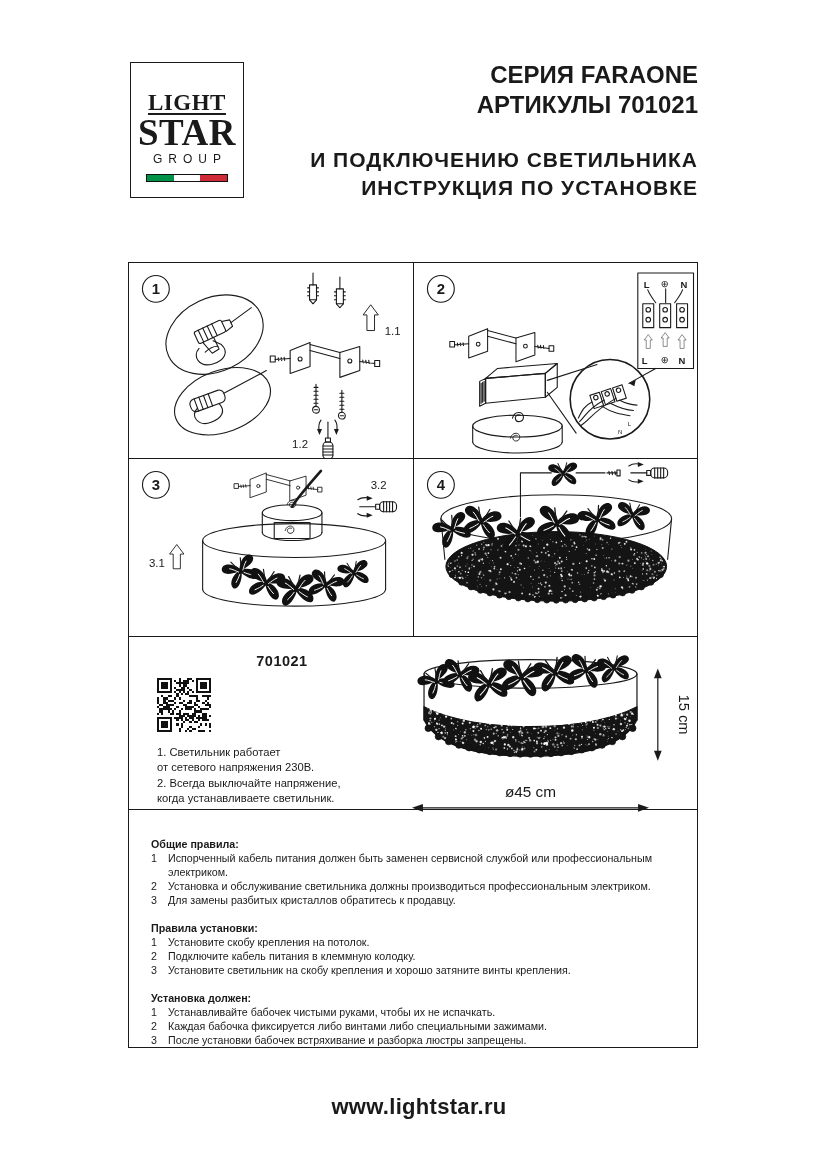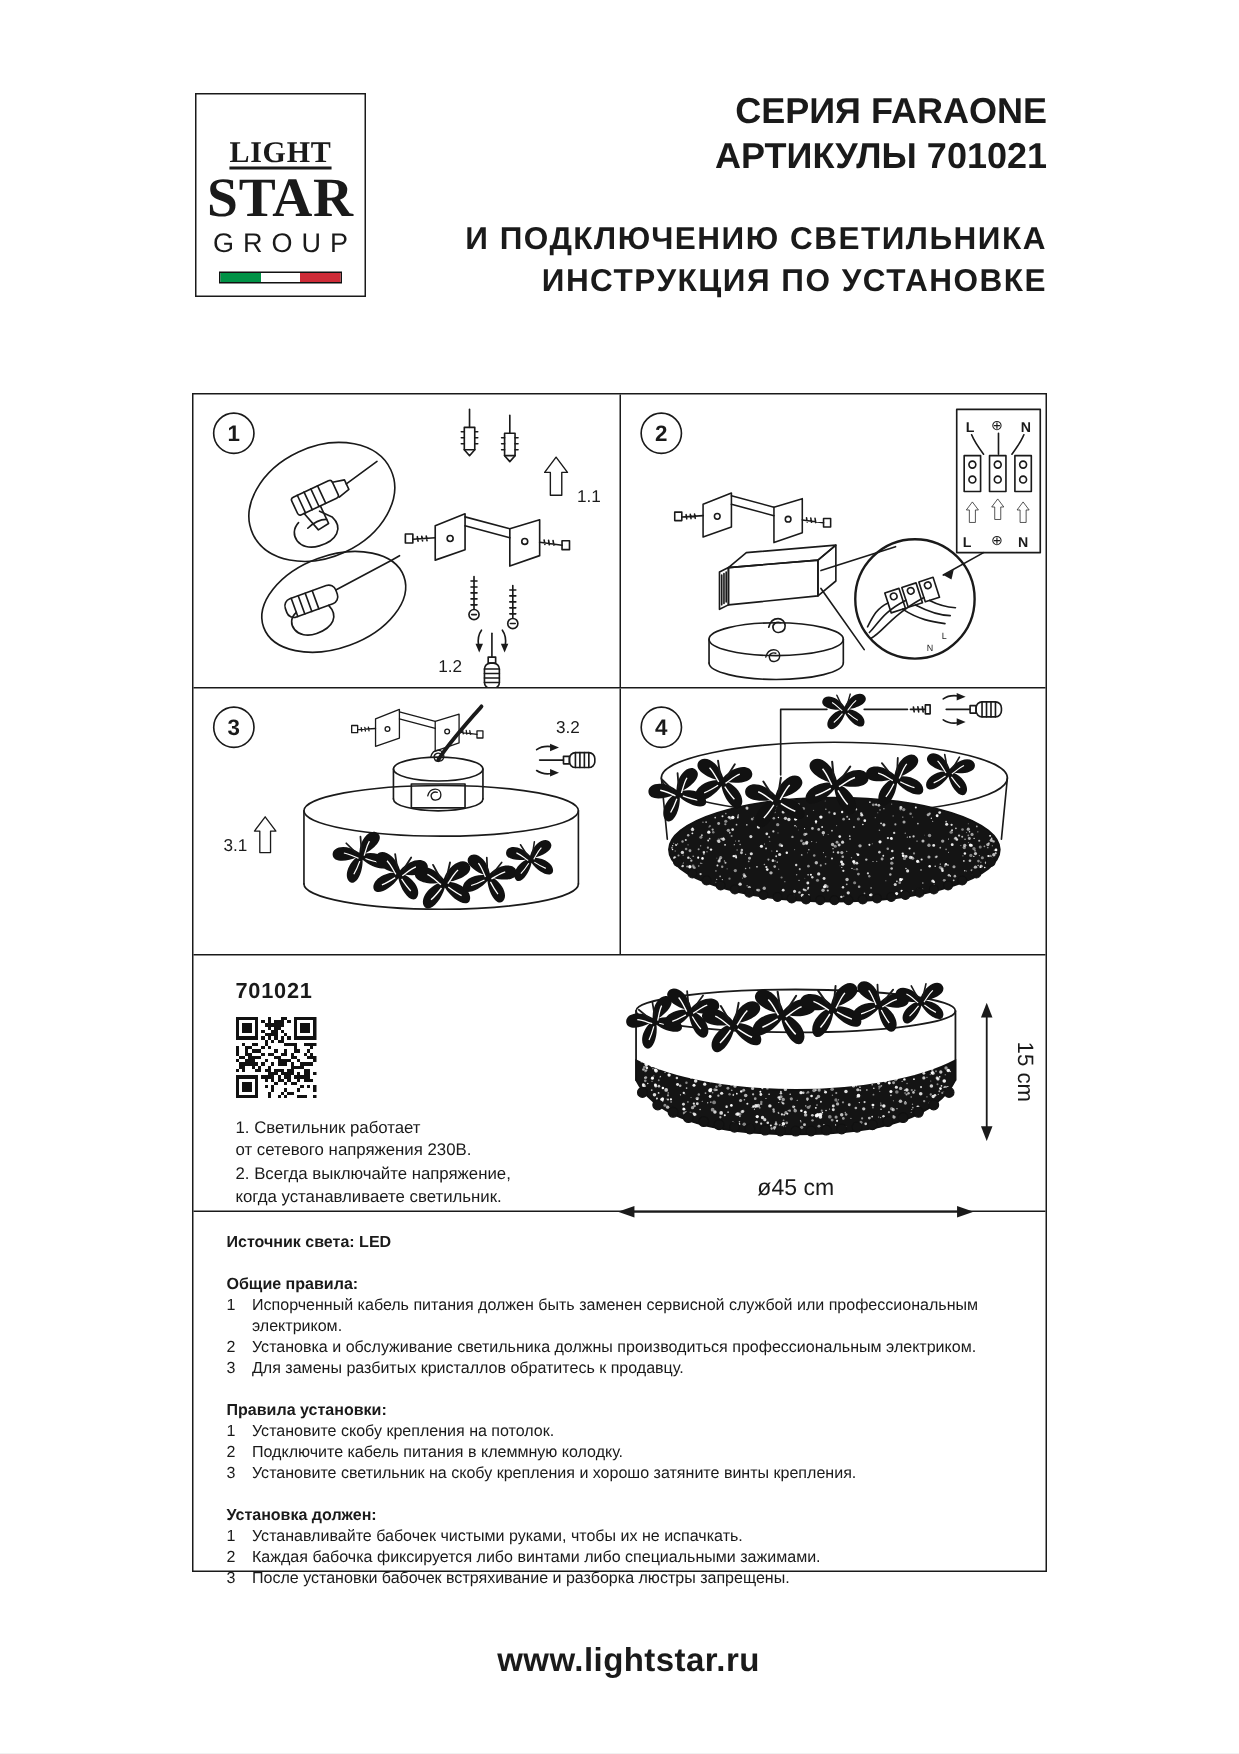--- a/index.html
+++ b/index.html
@@ -2,24 +2,24 @@
 <html><head>
 <meta charset="utf-8">
 <style>
   html,body{margin:0;padding:0;background:#e8e8e8;}
   .page{position:relative;width:826px;height:1169px;background:#ffffff;margin:0 auto;
         font-family:"Liberation Sans",sans-serif;color:#1a1a1a;overflow:hidden;}
   
   .logo-box{position:absolute;left:130px;top:62px;width:114px;height:136px;
             border:1.6px solid #1a1a1a;box-sizing:border-box;text-align:center;}
   .logo-light{margin-top:26px;font-family:"Liberation Serif",serif;font-weight:bold;
-              font-size:20px;line-height:27px;letter-spacing:.5px;
+              font-size:23px;line-height:27px;letter-spacing:.5px;
               text-decoration:underline;text-underline-offset:3px;text-decoration-thickness:1.5px;}
   .logo-star{font-family:"Liberation Serif",serif;font-weight:bold;font-size:37px;line-height:33px;letter-spacing:.5px;}
-  .logo-group{margin-top:3px;font-size:18px;letter-spacing:6px;padding-left:6px;}
+  .logo-group{margin-top:3px;font-size:12px;letter-spacing:6px;padding-left:6px;}
   .logo-flag{width:82px;height:8px;margin:8px auto 0;border:1.2px solid #111;
              box-sizing:border-box;display:flex;}
   .logo-flag span{flex:1;}
   
   .header-block{position:absolute;right:128px;top:60px;text-align:right;}
   .h-series{font-size:24px;font-weight:bold;line-height:30px;}
   .h-title{margin-top:26px;font-size:21px;font-weight:bold;letter-spacing:1px;line-height:28px;}
   
   .main-box{position:absolute;left:128px;top:262px;width:570px;height:786px;
             border:1.6px solid #1a1a1a;box-sizing:border-box;display:flex;flex-direction:column;}
@@ -28,21 +28,21 @@
   .r2{height:178px;border-bottom:1.3px solid #1a1a1a;}
   .r3{height:186px;border-bottom:1.3px solid #1a1a1a;}
   .r4{flex:1;display:block;padding:13px 8px 0 22px;font-size:10.7px;line-height:14px;}
   .cell{flex:1;box-sizing:border-box;}
   .cell.left{border-right:1.3px solid #1a1a1a;}
   svg.panel{display:block;width:100%;height:100%;}
   svg .ln{stroke:#1a1a1a;fill:none;stroke-width:1.1;stroke-linecap:round;stroke-linejoin:round;}
   svg text{fill:#1a1a1a;stroke:none;font-family:"Liberation Sans",sans-serif;}
   
   .info-left{width:278px;padding:16px 0 0 28px;box-sizing:border-box;}
-  .art-no{font-size:14.5px;font-weight:bold;letter-spacing:.5px;}
+  .art-no{font-size:14.5px;font-weight:bold;letter-spacing:.5px;text-align:center;}
   #qr{width:54px;height:54px;margin-top:9px;display:block;}
   .notes{margin-top:13px;font-size:11.2px;line-height:15.5px;}
   .info-right{flex:1;position:relative;}
   .info-right svg{position:absolute;left:0;top:4px;width:292px;height:180px;}
   
   .spec-light{font-weight:bold;}
   .spec-title{font-weight:bold;margin-top:14px;}
   .spec-item{display:flex;}
   .spec-item .num{width:17px;flex:none;}
   .spec-item .itxt{flex:1;}
@@ -1622,21 +1622,20 @@
             <path d="M12,152 H212"></path>
             <polygon points="4,152 14,148.5 14,155.5" fill="#1a1a1a" stroke="none"></polygon>
             <polygon points="220,152 210,148.5 210,155.5" fill="#1a1a1a" stroke="none"></polygon>
           </g>
           <text x="112" y="142" text-anchor="middle" font-size="14">ø45 cm</text>
         </svg>
       </div>
     </div>
 
     <div class="r4">
-      <div class="spec-light">Источник света: LED</div>
 
       <div class="spec-title">Общие правила:</div>
       <div class="spec-item">
           <span class="num">1</span>
           <span class="itxt">Испорченный кабель питания должен быть заменен сервисной службой или профессиональным электриком.</span>
         </div>
       <div class="spec-item">
           <span class="num">2</span>
           <span class="itxt">Установка и обслуживание светильника должны производиться профессиональным электриком.</span>
         </div>

